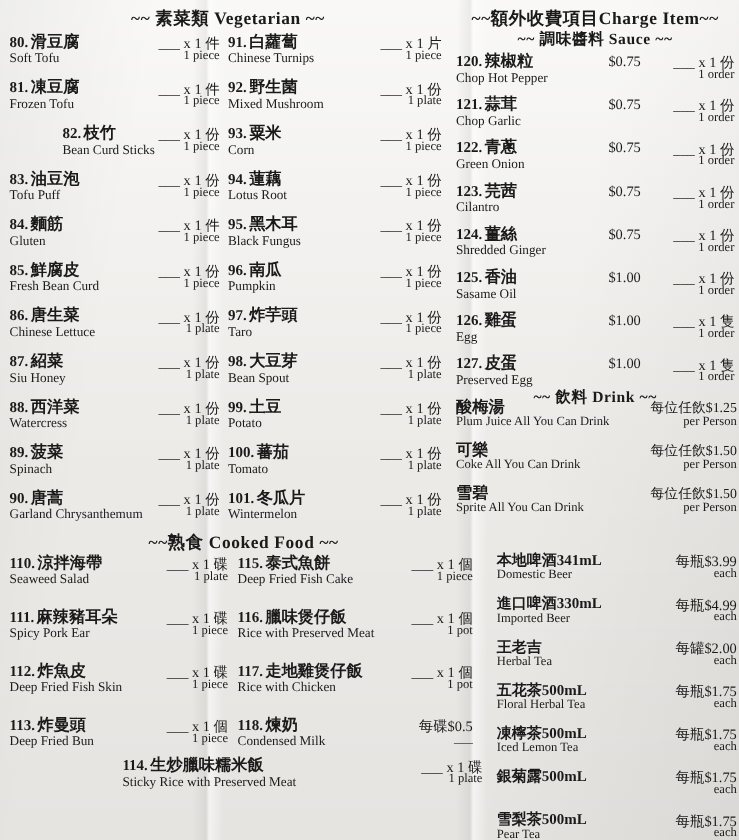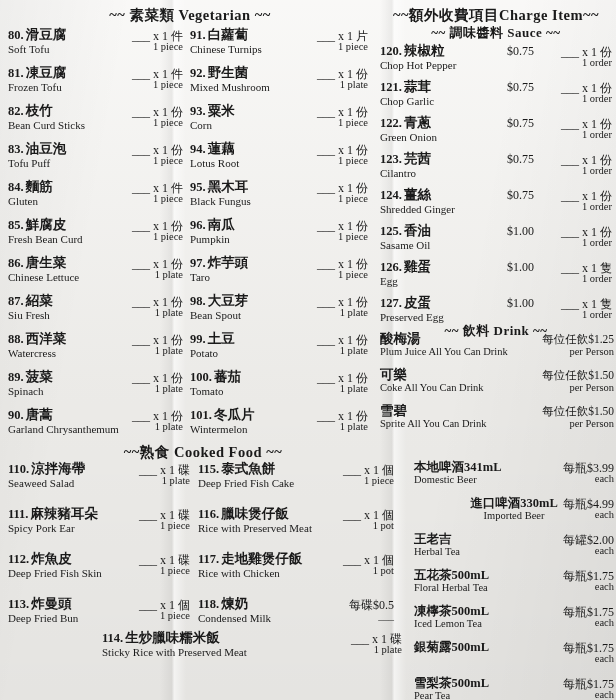--- a/index.html
+++ b/index.html
@@ -85,21 +85,21 @@
       </div>
       <div class="item" style="height: 35px;">
         <div class="line-zh">
           <span class="num">81.</span>
           <span class="zh">凍豆腐</span>
         </div>
         <div class="en">Frozen Tofu</div>
         <div class="qty">___ x 1 件</div>
         <div class="unit">1 piece</div>
       </div>
-      <div class="item" style="height: 35px;">
+      <div class="item" style="height: 35px; margin-left: 44px;">
         <div class="line-zh">
           <span class="num">82.</span>
           <span class="zh">枝竹</span>
         </div>
         <div class="en">Bean Curd Sticks</div>
         <div class="qty">___ x 1 份</div>
         <div class="unit">1 piece</div>
       </div>
       <div class="item" style="height: 35px;">
         <div class="line-zh">
@@ -135,21 +135,21 @@
         </div>
         <div class="en">Chinese Lettuce</div>
         <div class="qty">___ x 1 份</div>
         <div class="unit">1 plate</div>
       </div>
       <div class="item" style="height: 35px;">
         <div class="line-zh">
           <span class="num">87.</span>
           <span class="zh">紹菜</span>
         </div>
-        <div class="en">Siu Fresh</div>
+        <div class="en">Siu Honey</div>
         <div class="qty">___ x 1 份</div>
         <div class="unit">1 plate</div>
       </div>
       <div class="item" style="height: 35px;">
         <div class="line-zh">
           <span class="num">88.</span>
           <span class="zh">西洋菜</span>
         </div>
         <div class="en">Watercress</div>
         <div class="qty">___ x 1 份</div>
@@ -383,21 +383,21 @@
       </div>
     </div>
 
   <div class="col" id="bevs" style="left:414px;top:460px;width:200px;">
       <div class="item beer" style="height: 33px;">
         <div class="zh" style="font-size: 12.5px;">本地啤酒341mL</div>
         <div class="en">Domestic Beer</div>
         <div class="pr">每瓶$3.99</div>
         <div class="each">each</div>
       </div>
-      <div class="item beer" style="height: 33px; text-align: center;">
+      <div class="item beer" style="height: 33px;">
         <div class="zh" style="font-size: 12.5px;">進口啤酒330mL</div>
         <div class="en">Imported Beer</div>
         <div class="pr">每瓶$4.99</div>
         <div class="each">each</div>
       </div>
       <div class="item beer" style="height: 33px;">
         <div class="zh" style="font-size: 12.5px;">王老吉</div>
         <div class="en">Herbal Tea</div>
         <div class="pr">每罐$2.00</div>
         <div class="each">each</div>

